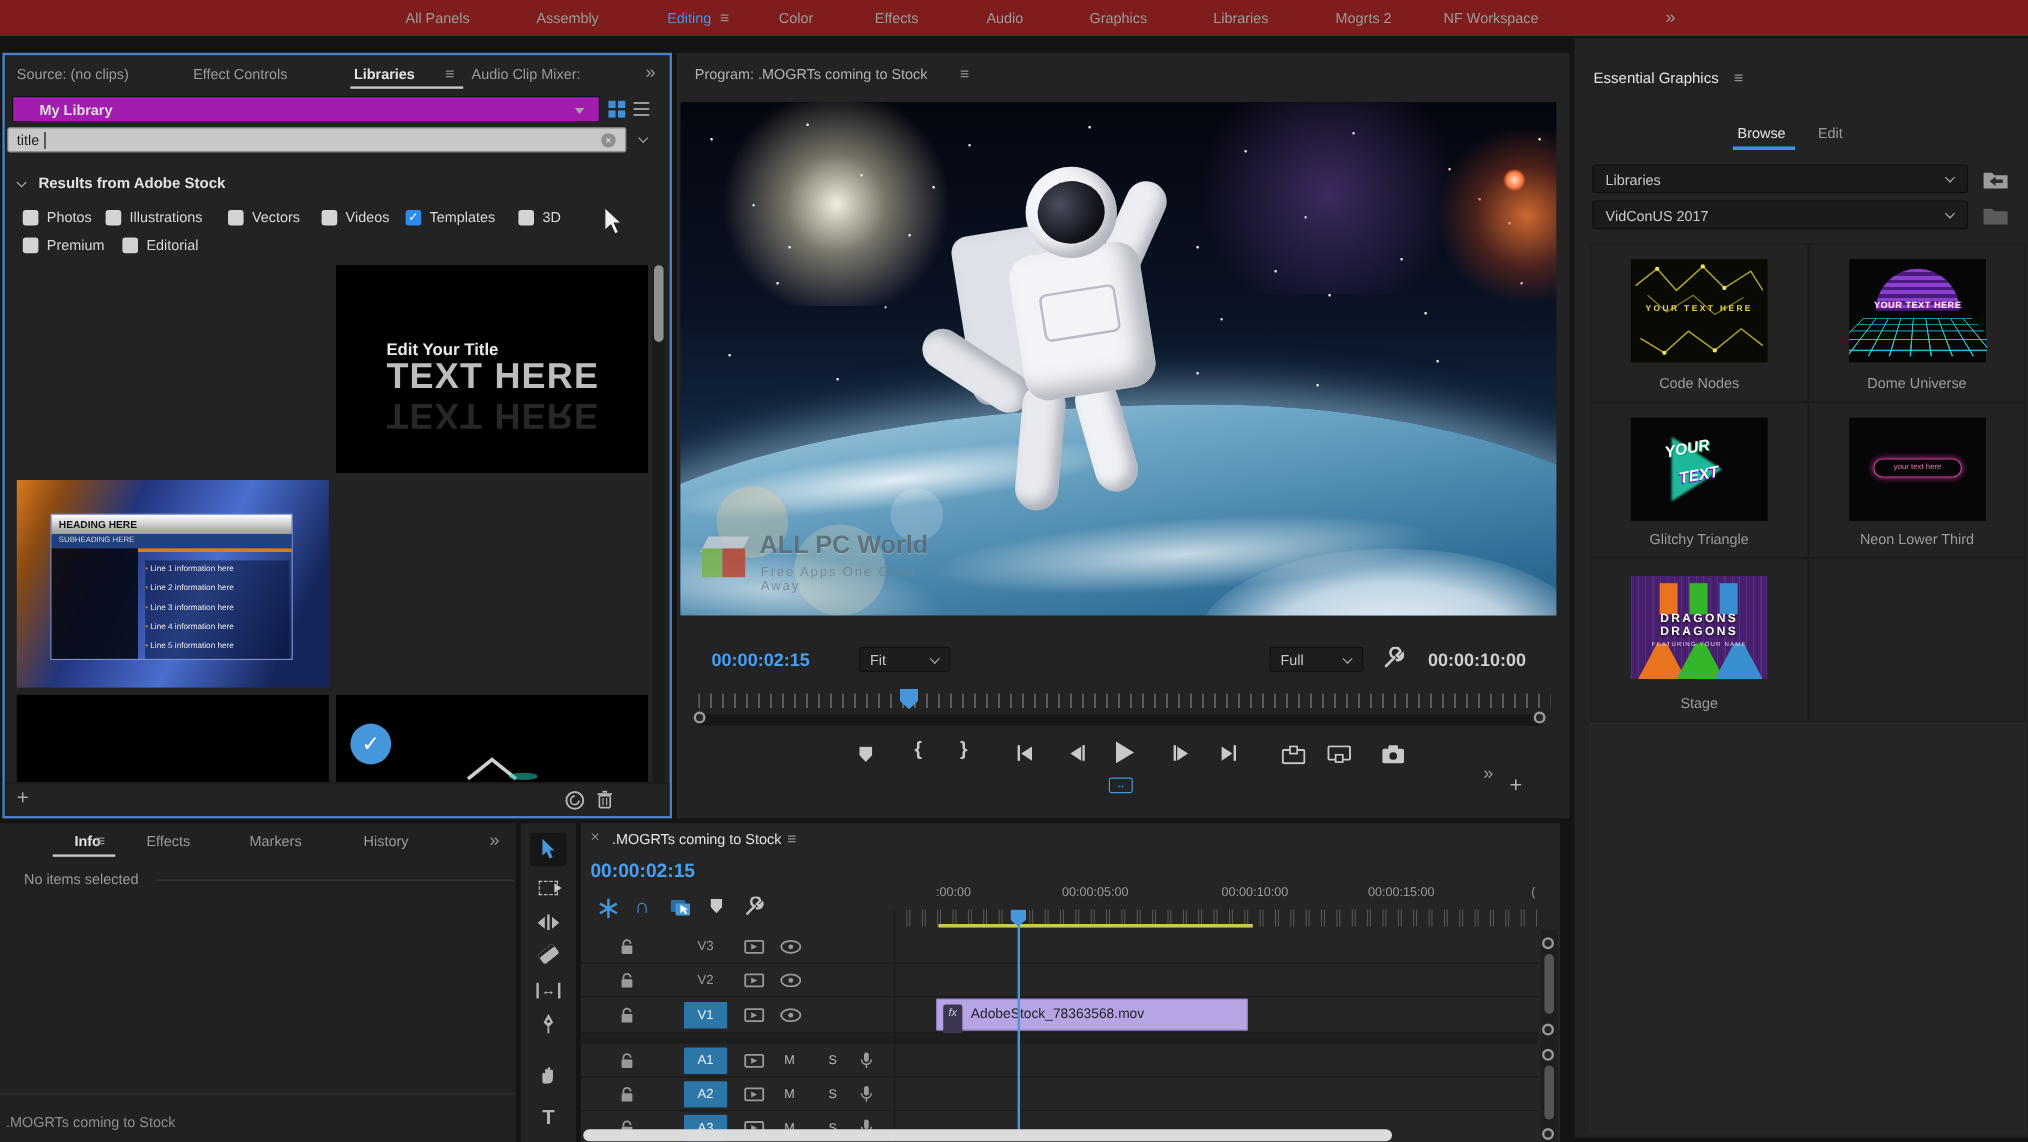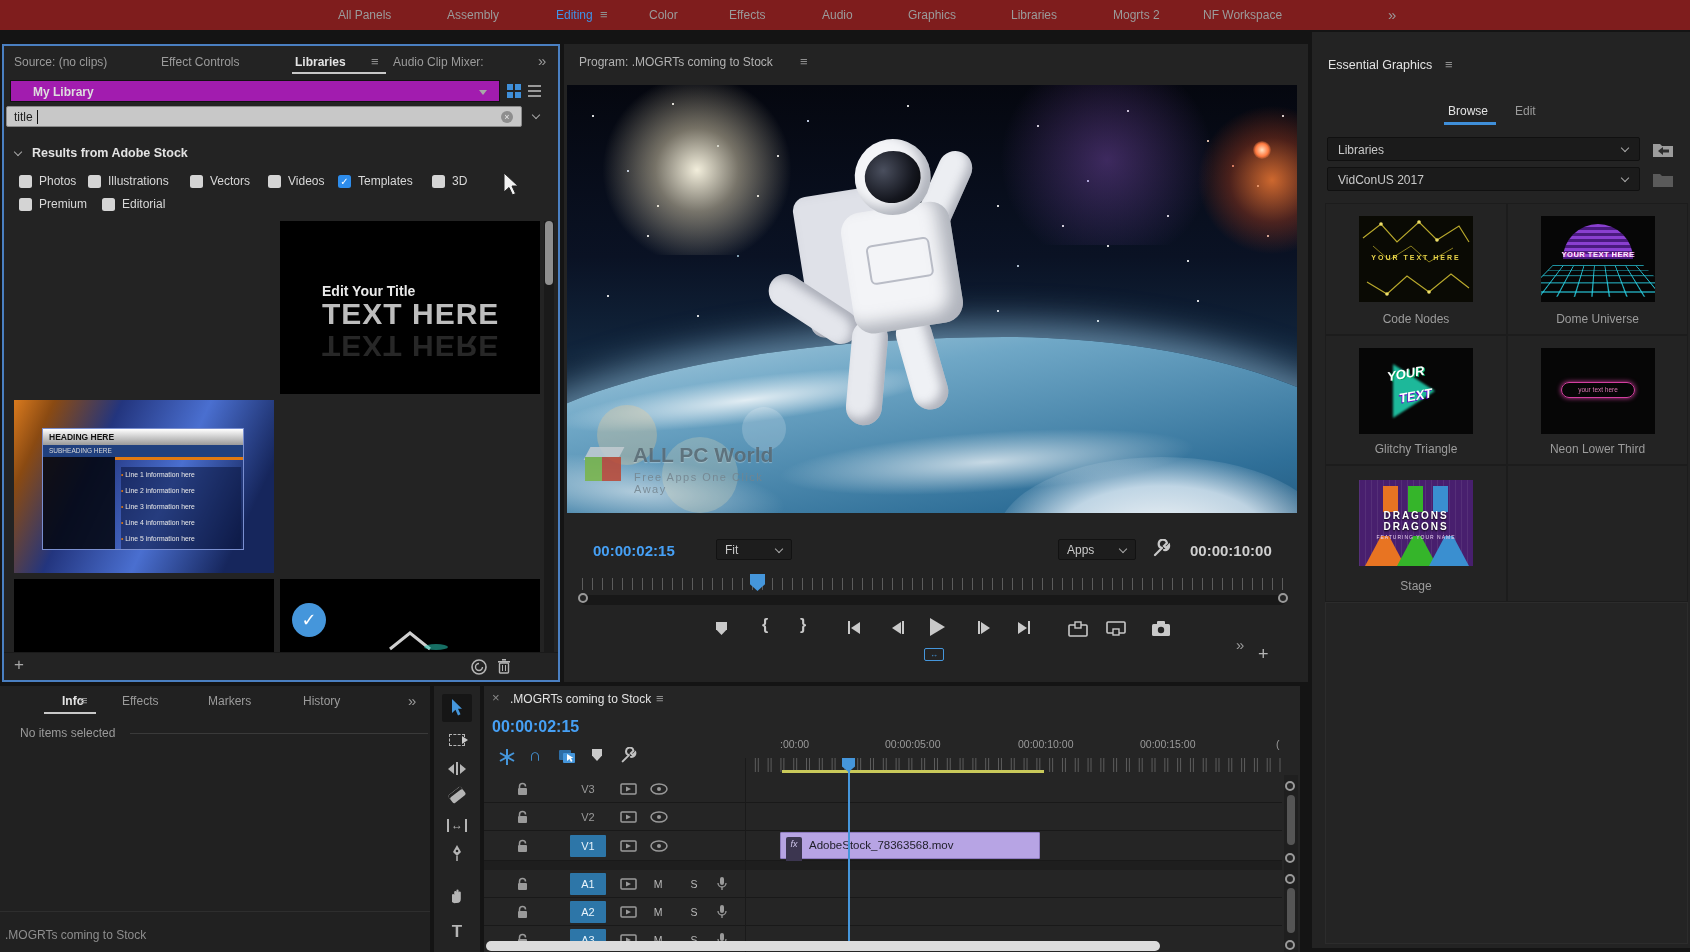--- a/index.html
+++ b/index.html
@@ -232,21 +232,21 @@
         <div style="position:absolute;left:49px;top:30px;color:#74848e;font-size:11px;letter-spacing:1.5px;">Free Apps One Click Away</div>
       </div>
     </div>
 
     <div class="abs" style="left:29px;top:498px;color:#46a0f5;font-weight:bold;font-size:15px;">00:00:02:15</div>
     <div class="abs" style="left:152px;top:495px;width:76px;height:21px;background:#1d1d1d;border:1px solid #121212;border-radius:2px;">
       <span style="position:absolute;left:8px;top:3px;color:#c9c9c9;">Fit</span>
       <span class="chev" style="position:absolute;right:9px;top:6px;"></span>
     </div>
     <div class="abs" style="left:494px;top:495px;width:78px;height:21px;background:#1d1d1d;border:1px solid #121212;border-radius:2px;">
-      <span style="position:absolute;left:8px;top:3px;color:#c9c9c9;">Apps</span>
+      <span style="position:absolute;left:8px;top:3px;color:#c9c9c9;">Full</span>
       <span class="chev" style="position:absolute;right:9px;top:6px;"></span>
     </div>
     <svg width="20" height="20" viewBox="0 0 20 20" style="position:absolute;left:588px;top:495px;">
         <path d="M3 16 L10 9 M10 9 a4.2 4.2 0 1 1 5-5 l-3 3 2 2 3-3 a4.2 4.2 0 0 1-5 5" fill="none" stroke="#c9c9c9" stroke-width="2.2" stroke-linecap="round"></path>
       </svg>
     <div class="abs" style="left:626px;top:498px;color:#cfcfcf;font-weight:bold;font-size:15px;">00:00:10:00</div>
 
     <div class="abs ticks" style="left:18px;top:534px;width:710px;height:12px;"></div>
     <div class="abs" style="left:186px;top:530px;width:15px;height:17px;background:#4596db;clip-path:polygon(0 0,100% 0,100% 60%,50% 100%,0 60%);"></div>
 

